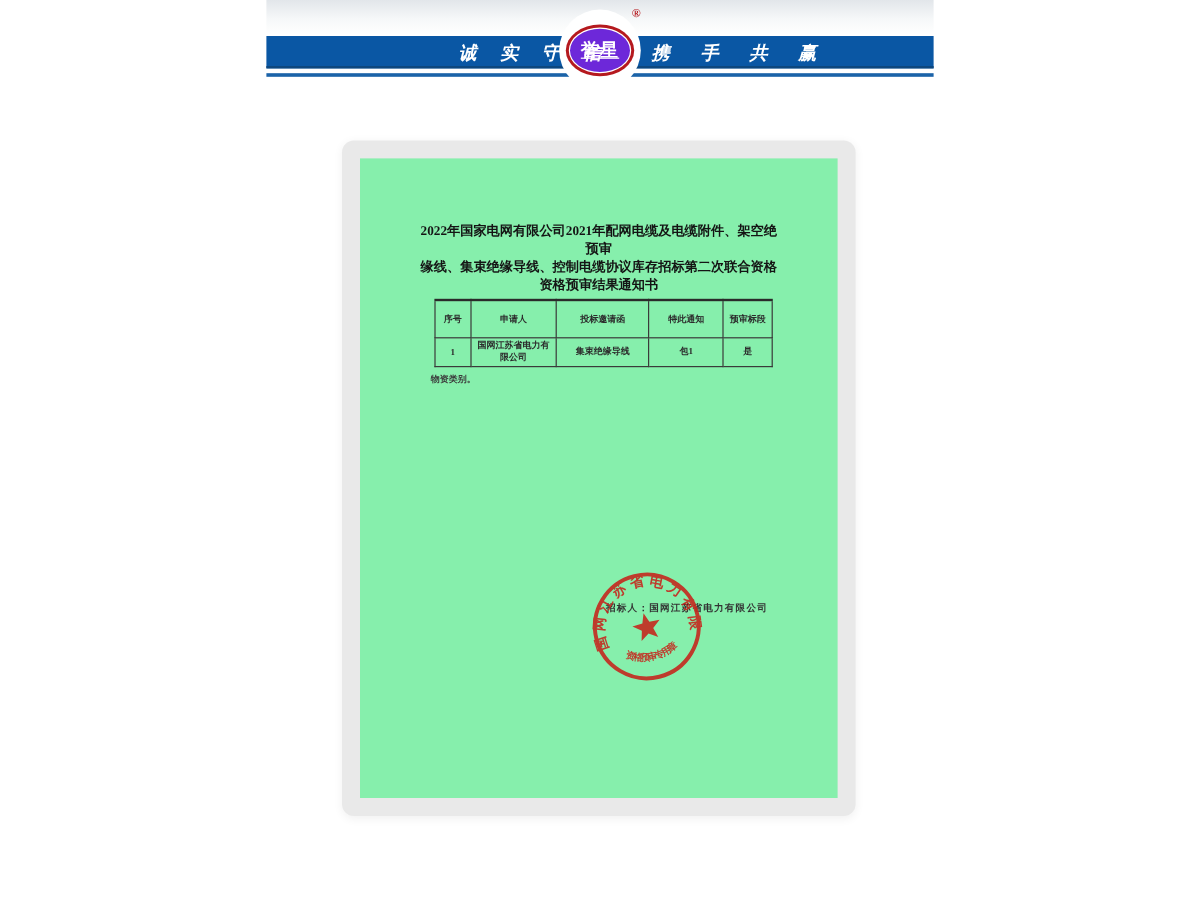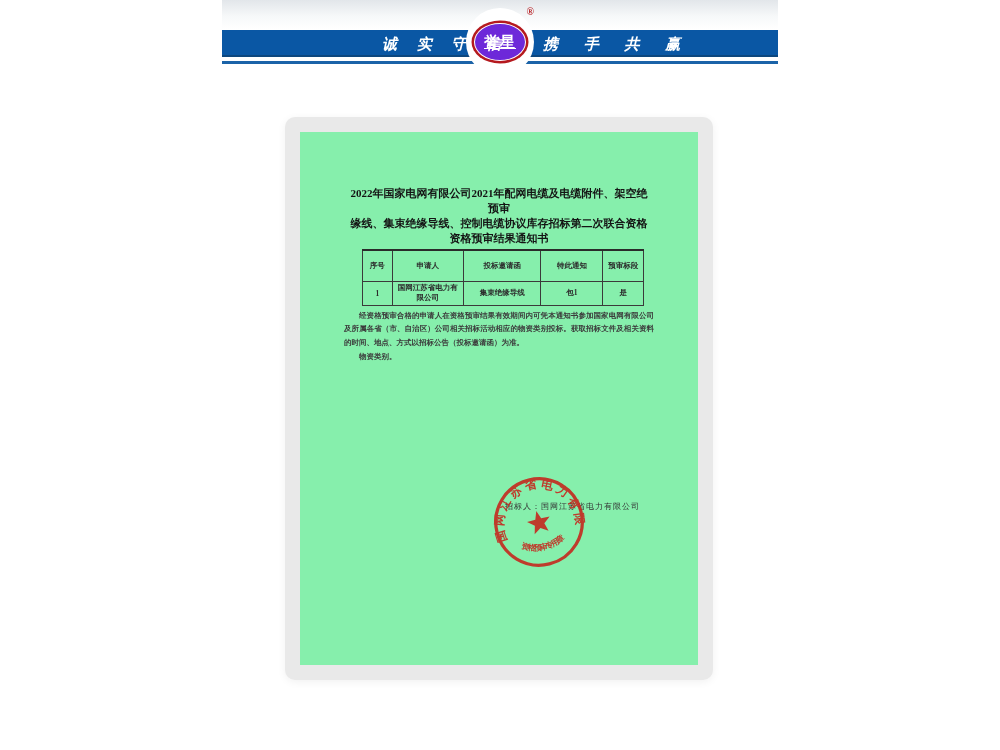--- a/index.html
+++ b/index.html
@@ -44,21 +44,21 @@
   .closing { margin-top:1px; }
 
   table.result { border-collapse:collapse; width:91%; margin:3px 0 3px 18px;
                  font-size:7.5px; table-layout:fixed; }
   table.result th, table.result td { border:1px solid #3a3a3a; text-align:center;
                  vertical-align:middle; font-weight:bold; color:#2c2c2c; padding:1px 2px; }
   table.result tr.hdr  { height:31px; border-top:2px solid #2a2a2a; }
   table.result tr.data { height:24px; border-bottom:1.5px solid #2a2a2a; }
   .cw0{width:10.5%} .cw1{width:25.5%} .cw2{width:27.5%} .cw3{width:22%} .cw4{width:14.5%}
 
-  .signature { position:absolute; left:205px; top:369px; font-size:8px; font-weight:400;
+  .signature { position:absolute; left:205px; top:369px; font-size:8px; font-weight:700;
                color:#333333; letter-spacing:1px; white-space:nowrap; }
   .stamp { position:absolute; left:192px; top:343px; width:94px; height:94px;
            transform:rotate(-14deg); opacity:.9; z-index:2; }
 </style>
 </head>
 <body>
 
 <div class="stage">
 
   <div class="col-gradient"></div>
@@ -99,21 +99,20 @@
         <tr class="data">
           <td>1</td>
           <td>国网江苏省电力有限公司</td>
           <td>集束绝缘导线</td>
           <td>包1</td>
           <td>是</td>
         </tr>
       </tbody>
         </table>
 
-      <p class="para">经资格预审合格的申请人在资格预审结果有效期间内可凭本通知书参加国家电网有限公司及所属各省（市、自治区）公司相关招标活动相应的物资类别投标。获取招标文件及相关资料的时间、地点、方式以招标公告（投标邀请函）为准。</p>
       <p class="para closing">物资类别。</p>
 
       <div class="signature">招标人：国网江苏省电力有限公司</div>
 
       <svg class="stamp" viewBox="0 0 100 100">
         <circle cx="50" cy="50" r="46" fill="none" stroke="#c5291f" stroke-width="3.5"></circle>
         <path id="sealArcTop" d="M 12.5,61 A 38.5,38.5 0 1 1 87.5,61" fill="none"></path>
         <text font-size="12.5" font-weight="bold" fill="#c5291f" font-family="Liberation Serif, serif">
           <textPath href="#sealArcTop" startOffset="0" textLength="172">国网江苏省电力有限公司</textPath>
         </text>

